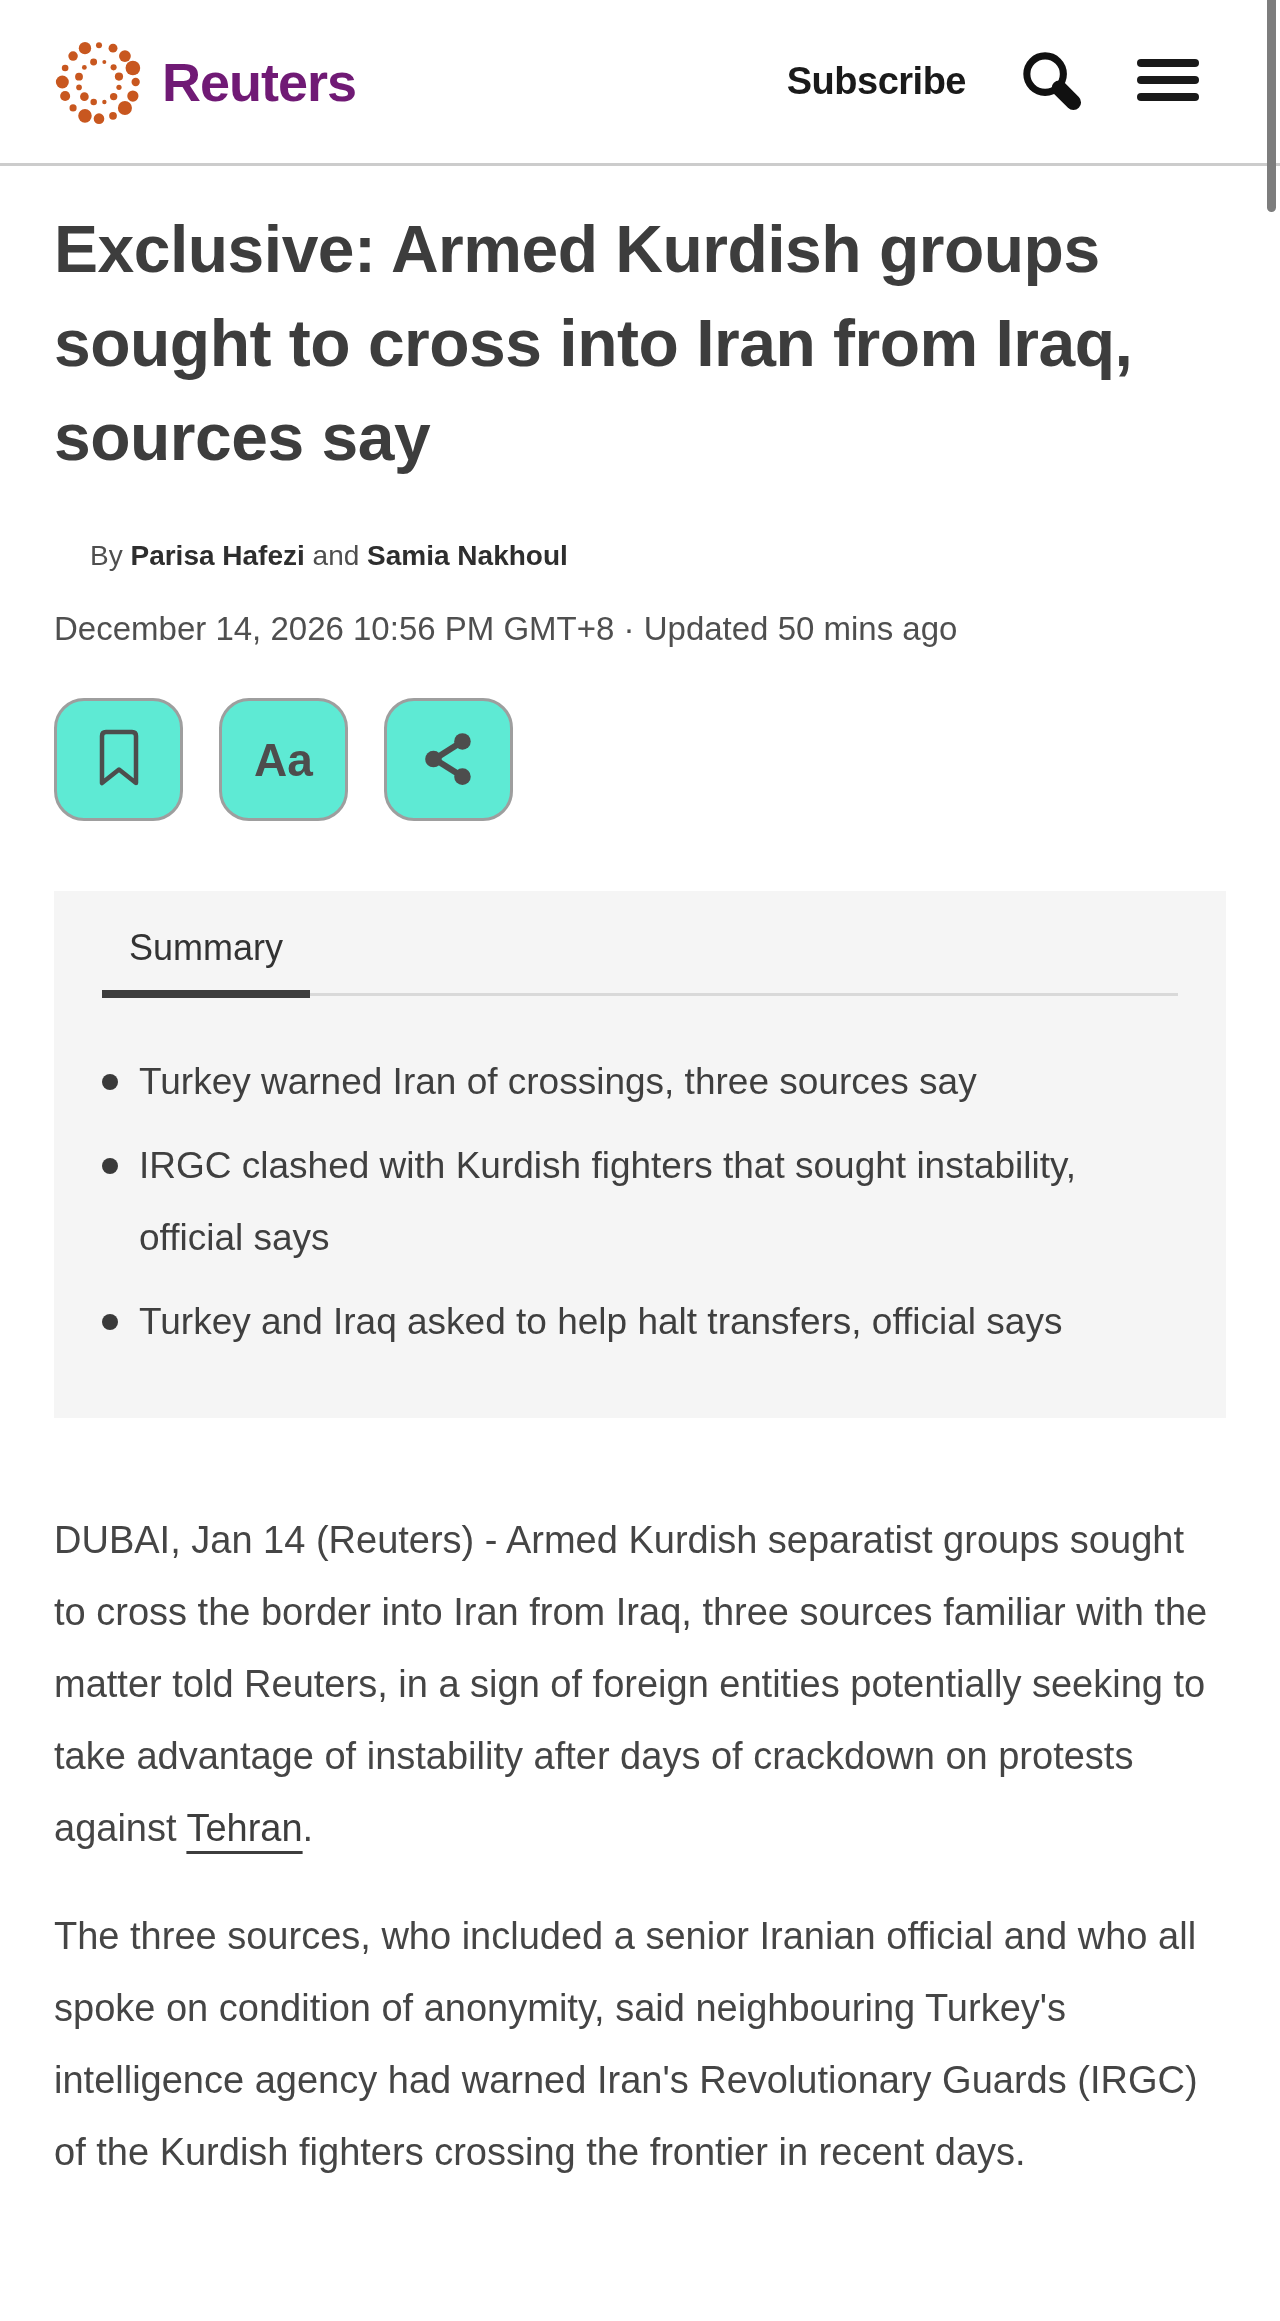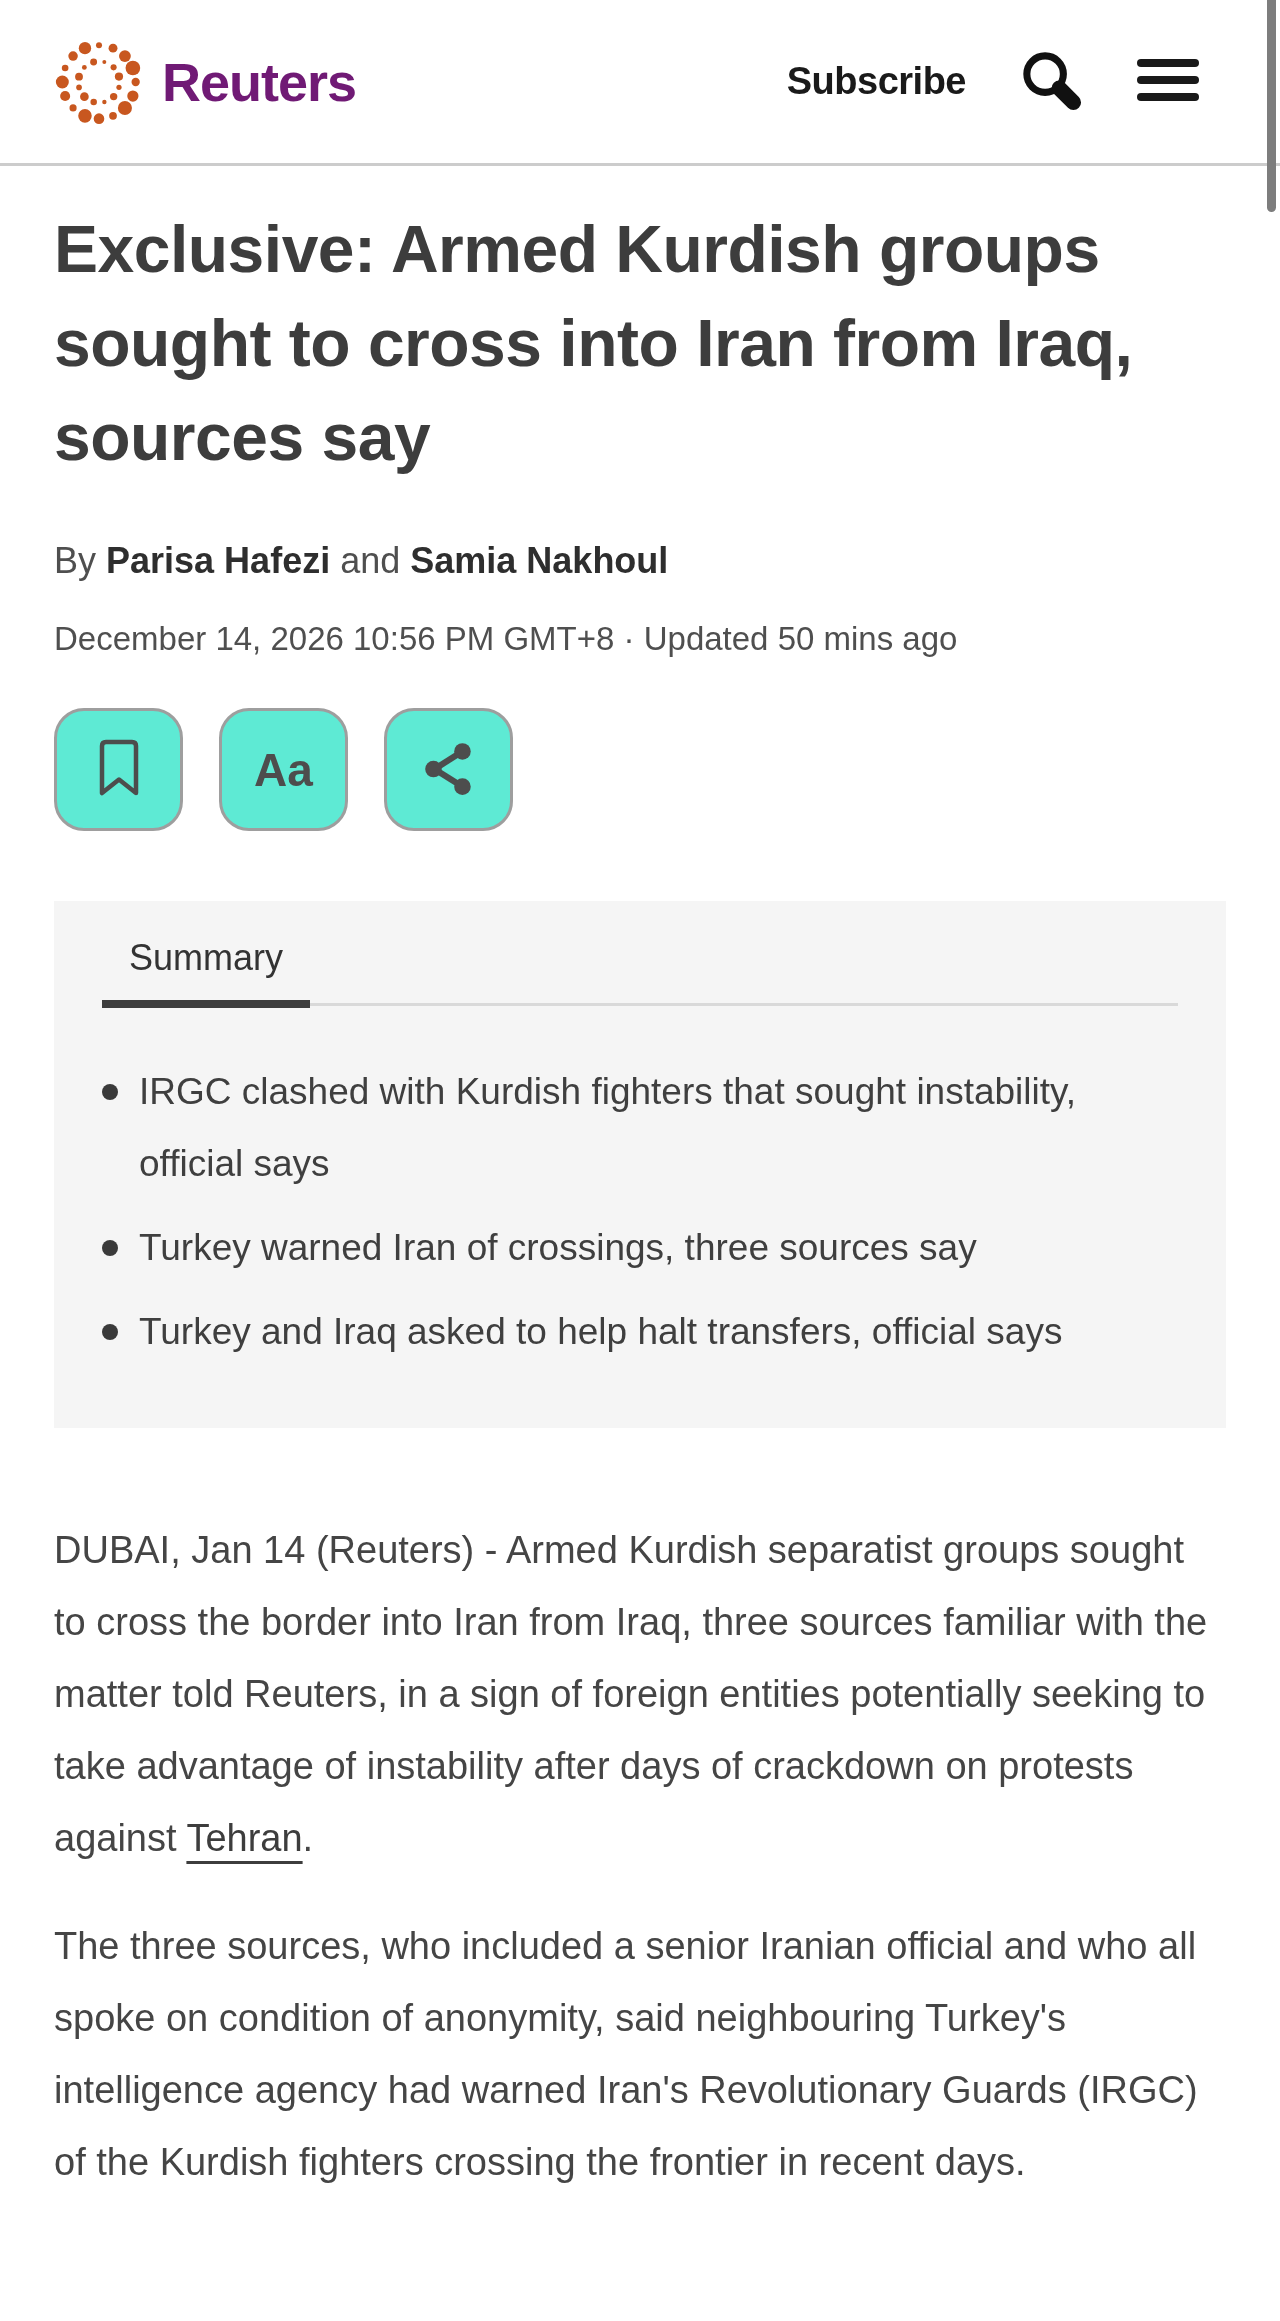--- a/index.html
+++ b/index.html
@@ -60,22 +60,23 @@
     font-size: 66px;
     line-height: 94px;
     font-weight: 700;
     color: #3d3d3d;
     letter-spacing: -0.5px;
     max-width: 1140px;
   }
 
   .byline {
     margin-top: 56px;
-    font-size: 36px;
+    font-size: 28px;
     color: #4f4f4f;
+    margin-left: 36px;
   }
   .author-link {
     font-weight: 700;
     color: #2e2e2e;
     text-decoration: none;
     cursor: pointer;
   }
 
   .dateline {
     margin-top: 38px;
@@ -257,22 +258,22 @@
         </svg>
       </span>
     </button>
   </div>
 
   <section class="summary-section">
     <div class="summary-tabbar">
       <span class="summary-tab">Summary</span>
     </div>
     <ul class="summary-list">
+      <li>Turkey warned Iran of crossings, three sources say</li>
       <li>IRGC clashed with Kurdish fighters that sought instability, official says</li>
-      <li>Turkey warned Iran of crossings, three sources say</li>
       <li>Turkey and Iraq asked to help halt transfers, official says</li>
     </ul>
   </section>
 
   <article class="article-body">
     <p><span>DUBAI, Jan 14 (Reuters) - Armed Kurdish separatist groups sought to cross the border into Iran from Iraq, three sources familiar with the matter told Reuters, in a sign of foreign entities potentially seeking to take advantage of instability after days of crackdown on protests against </span><a class="body-link">Tehran</a><span>.</span></p>
     <p>The three sources, who included a senior Iranian official and who all spoke on condition of anonymity, said neighbouring Turkey's intelligence agency had warned Iran's Revolutionary Guards (IRGC) of the Kurdish fighters crossing the frontier in recent days.</p>
   </article>
 
 </main>

